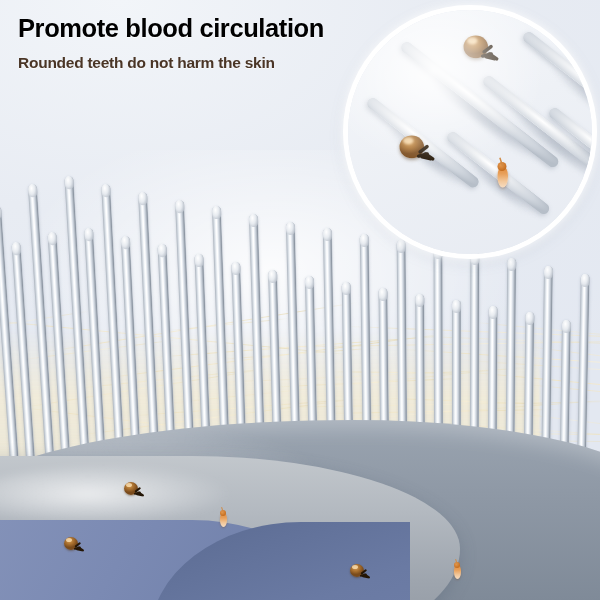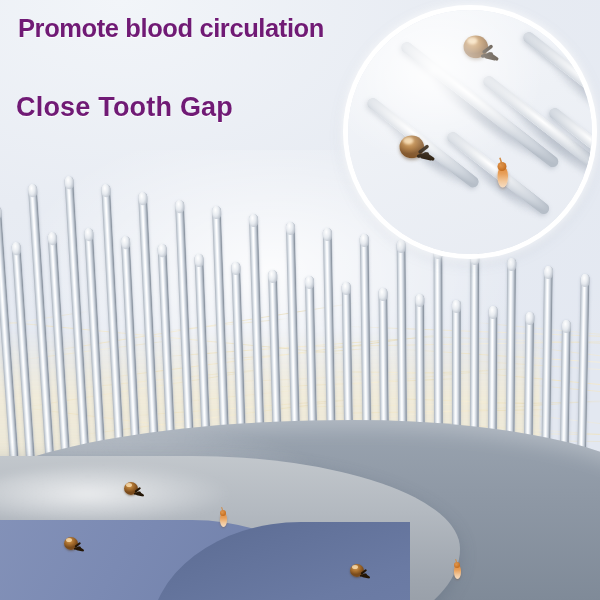--- a/index.html
+++ b/index.html
@@ -17,21 +17,21 @@
       radial-gradient(120% 80% at 20% 0%, #f2f5f9 0%, #e8ecf3 45%, #e3e8f1 100%);
   }
   .bg-soft{
     position:absolute;left:0;top:150px;width:600px;height:300px;
     background:radial-gradient(60% 70% at 45% 40%, rgba(255,255,255,.85) 0%, rgba(255,255,255,0) 70%);
   }
 
   
   .copy{position:absolute;left:0;top:0;width:360px;height:160px;z-index:40;}
   .h-main{
-    position:absolute;font-weight:bold;color:#701a75;
+    position:absolute;font-weight:bold;color:#000000;
     letter-spacing:-.4px;white-space:nowrap;
     text-shadow:0 1px 0 rgba(255,255,255,.85);
   }
   #h1{left:18px;top:14px;font-size:25.5px;}
   #h2{left:16px;top:92px;font-size:27px;letter-spacing:.2px;}
   .sub{
     position:absolute;font-weight:bold;color:#4a3526;
     font-size:15.5px;white-space:nowrap;letter-spacing:-.25px;
     text-shadow:0 1px 0 rgba(255,255,255,.7);
   }
@@ -415,16 +415,16 @@
             <div class="fhead"></div>
             <div class="ant"></div>
           </div>
         </div>
       <div class="mag-glow"></div>
     </div>
   </div>
 
   <div class="copy">
     <div class="h-main" id="h1">Promote blood circulation</div>
-    <div class="h-main" id="h2">Close Tooth Gap</div>
+    <div class="sub" id="s1">Rounded teeth do not harm the skin</div>
   </div>
 
 </div>
 
 </body></html>

